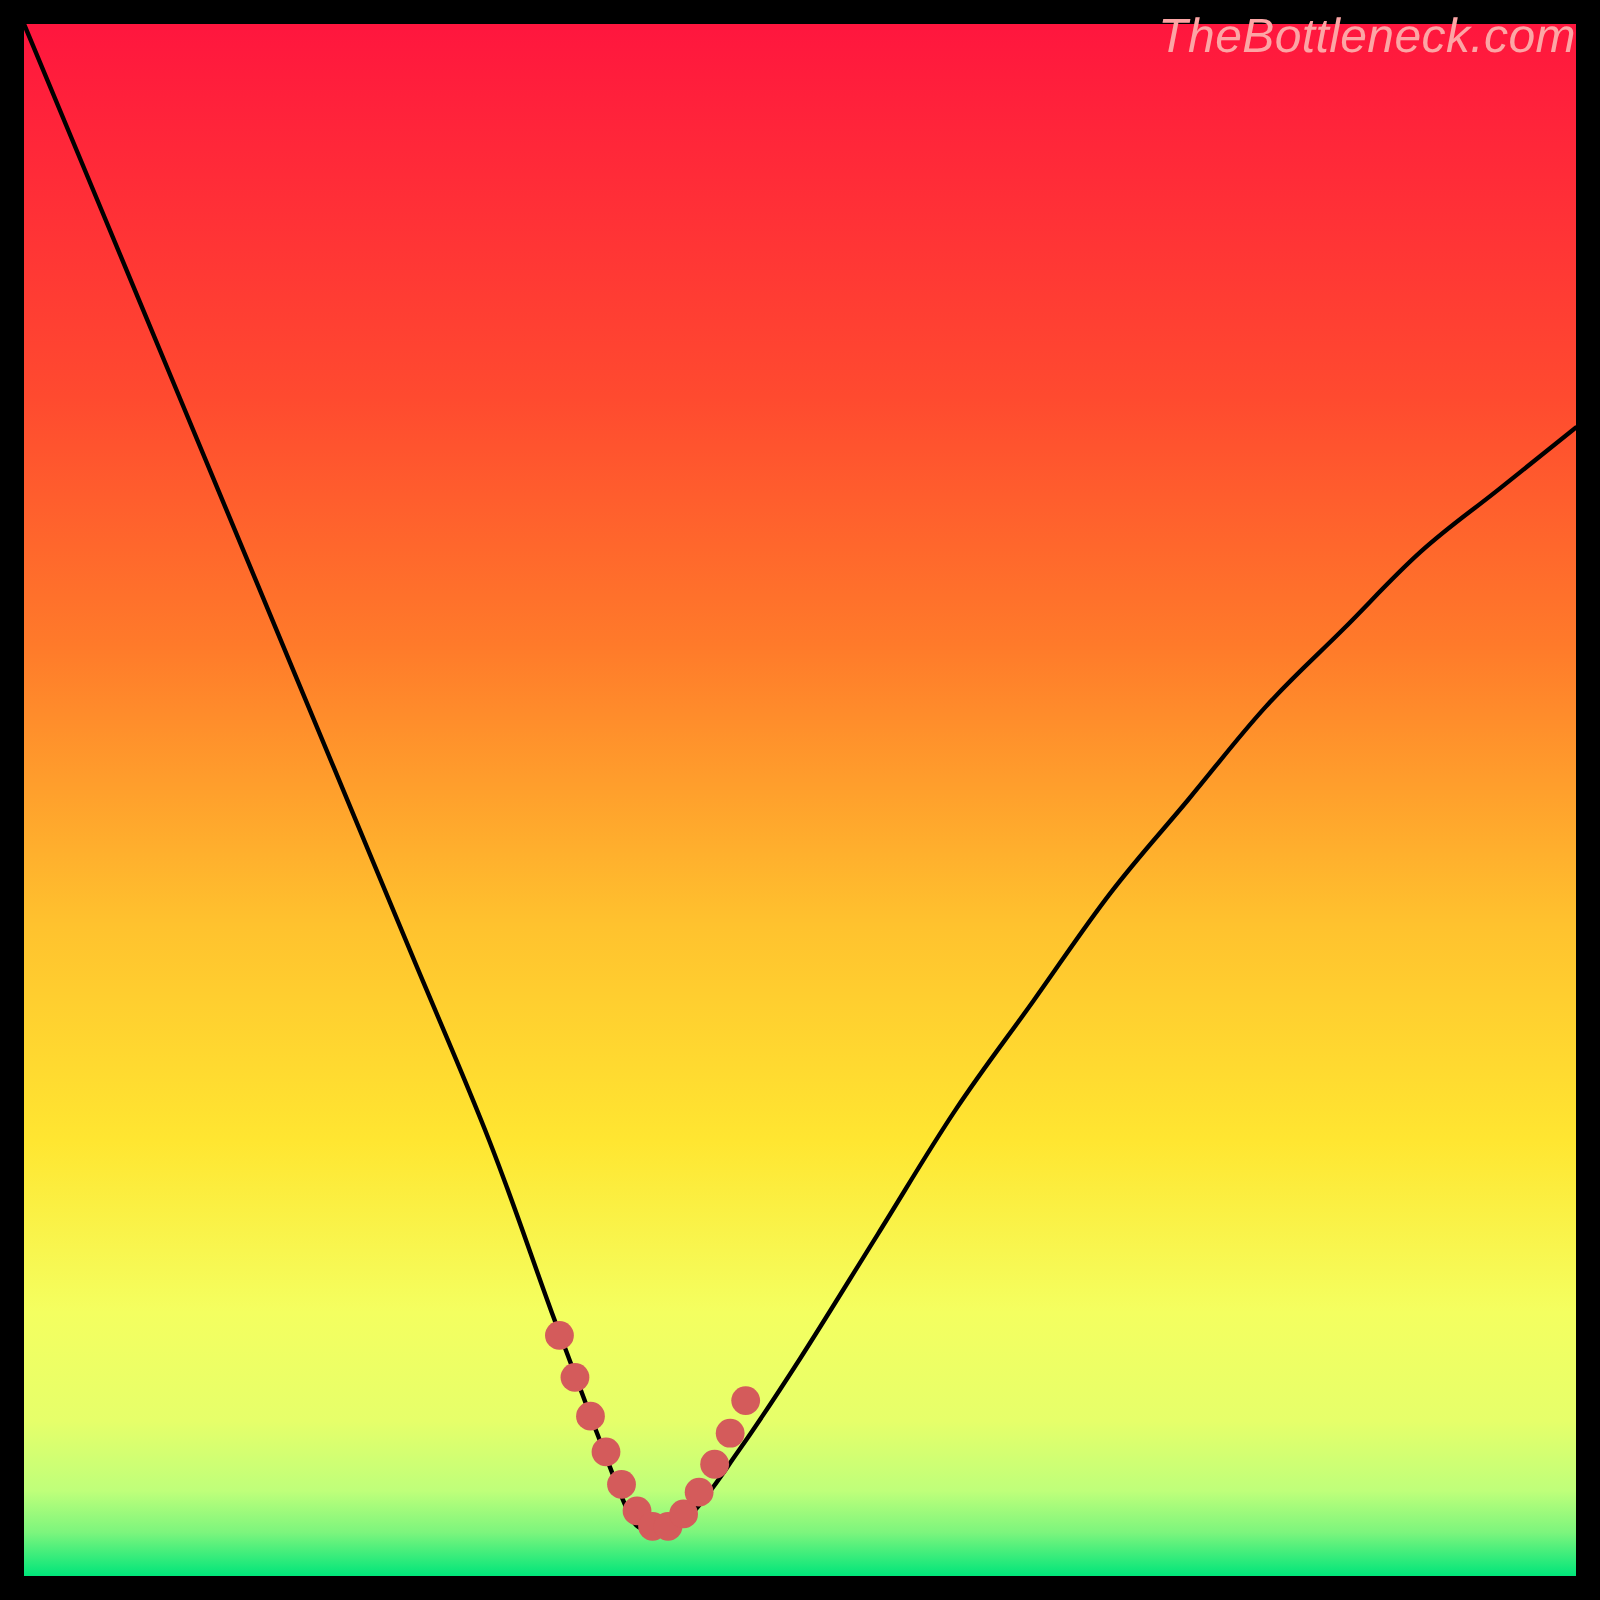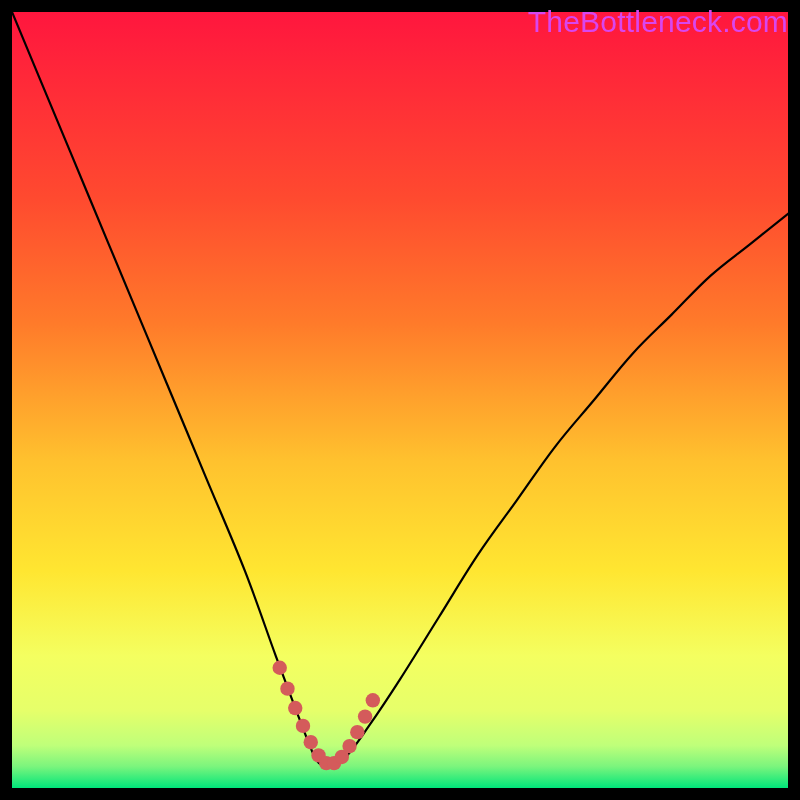--- a/index.html
+++ b/index.html
@@ -23,24 +23,25 @@
     left: 12px;
     top: 12px;
     width: 776px;
     height: 776px;
   }
   .watermark {
     position: absolute;
     right: 12px;
     top: 5px;
     font-family: Arial, Helvetica, sans-serif;
-    font-size: 30px;
-    color: #d946ef;
+    font-size: 24px;
+    color: #fca5a5;
     letter-spacing: 0.2px;
     user-select: none;
+    font-style: italic;
   }
 </style>
 </head>
 <body>
 
 <div class="frame">
   <div class="svg-wrap">
     <svg id="chart-svg" width="776" height="776" viewBox="0 0 776 776">
       <defs>
         <linearGradient id="bg-grad" x1="0" y1="0" x2="0" y2="1">

